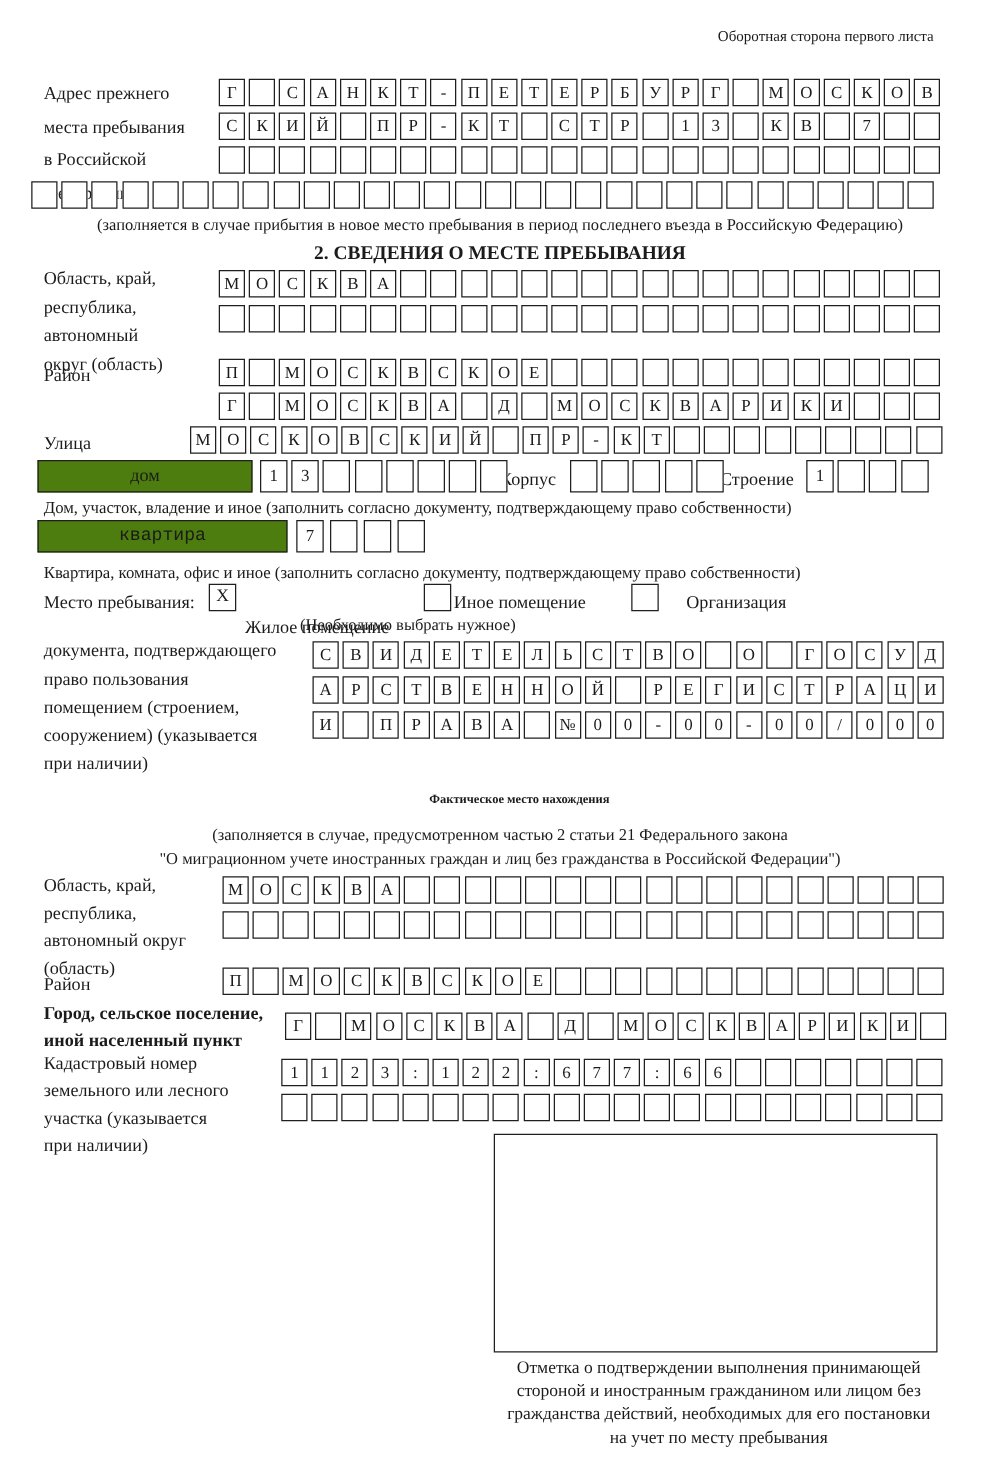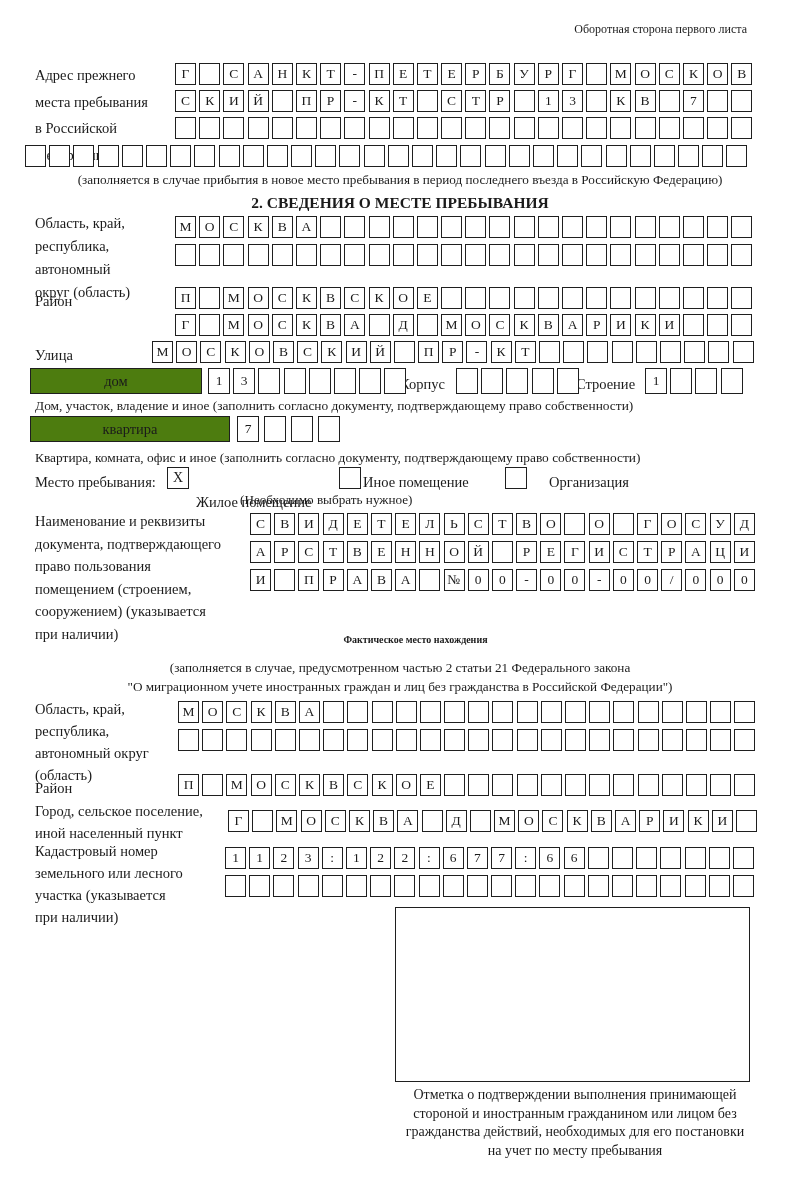--- a/index.html
+++ b/index.html
@@ -68,53 +68,52 @@
       <div>округ (область)</div>
     </div>
   <div class="abs lbl" style="left:35px;top:288px;">Район</div>
   <div class="abs lbl" style="left:35px;top:342px;">Улица</div>
 
   <div class="wbox" style="left:30px;top:368px;width:172px;height:26px;">дом</div>
   <div class="abs lbl" style="left:400px;top:371px;">Корпус</div>
   <div class="abs lbl" style="left:576px;top:371px;">Строение</div>
   <div class="abs cap" style="left:35px;top:398px;font-size:13.4px;">Дом, участок, владение и иное (заполнить согласно документу, подтверждающему право собственности)</div>
 
-  <div class="wbox" style="left:30px;top:416px;width:200px;height:26px;">квартира</div>
+  <div class="wbox" style="left:30px;top:416px;width:200px;height:26px;font-family:Liberation Mono, monospace;">квартира</div>
   <div class="abs cap" style="left:35px;top:450px;font-size:13.4px;">Квартира, комната, офис и иное (заполнить согласно документу, подтверждающему право собственности)</div>
 
   <div class="abs lbl" style="left:35px;top:469px;">Место пребывания:</div>
   <div class="chk" style="left:167px;top:467px;">Х</div>
   <div class="abs lbl" style="left:196px;top:469px;margin-top:20px;">Жилое помещение</div>
   <div class="chk" style="left:339px;top:467px;"></div>
   <div class="abs lbl" style="left:363px;top:469px;">Иное помещение</div>
   <div class="chk" style="left:505px;top:467px;"></div>
   <div class="abs lbl" style="left:549px;top:469px;">Организация</div>
   <div class="abs cap" style="left:240px;top:492px;">(Необходимо выбрать нужное)</div>
 
   <div class="abs lbl lines" style="left:35px;top:510px;line-height:22.6px;">
-      <div>Наименование и реквизиты</div>
       <div>документа, подтверждающего</div>
       <div>право пользования</div>
       <div>помещением (строением,</div>
       <div>сооружением) (указывается</div>
       <div>при наличии)</div>
     </div>
 
   <div class="abs hdr center" style="top:634px;font-size:10px;padding-left:31px;">Фактическое место нахождения</div>
   <div class="abs cap center" style="top:660px;">(заполняется в случае, предусмотренном частью 2 статьи 21 Федерального закона</div>
   <div class="abs cap center" style="top:679px;">"О миграционном учете иностранных граждан и лиц без гражданства в Российской Федерации")</div>
 
   <div class="abs lbl lines" style="left:35px;top:698px;line-height:22px;">
       <div>Область, край,</div>
       <div>республика,</div>
       <div>автономный округ</div>
       <div>(область)</div>
     </div>
   <div class="abs lbl" style="left:35px;top:775px;">Район</div>
-  <div class="abs lbl lines" style="left:35px;top:800px;line-height:22px;">
+  <div class="abs lbl lines" style="left:35px;top:800px;line-height:22px;font-weight:bold;">
       <div>Город, сельское поселение,</div>
       <div>иной населенный пункт</div>
     </div>
   <div class="abs lbl lines" style="left:35px;top:840px;line-height:22px;">
       <div>Кадастровый номер</div>
       <div>земельного или лесного</div>
       <div>участка (указывается</div>
       <div>при наличии)</div>
     </div>
 

